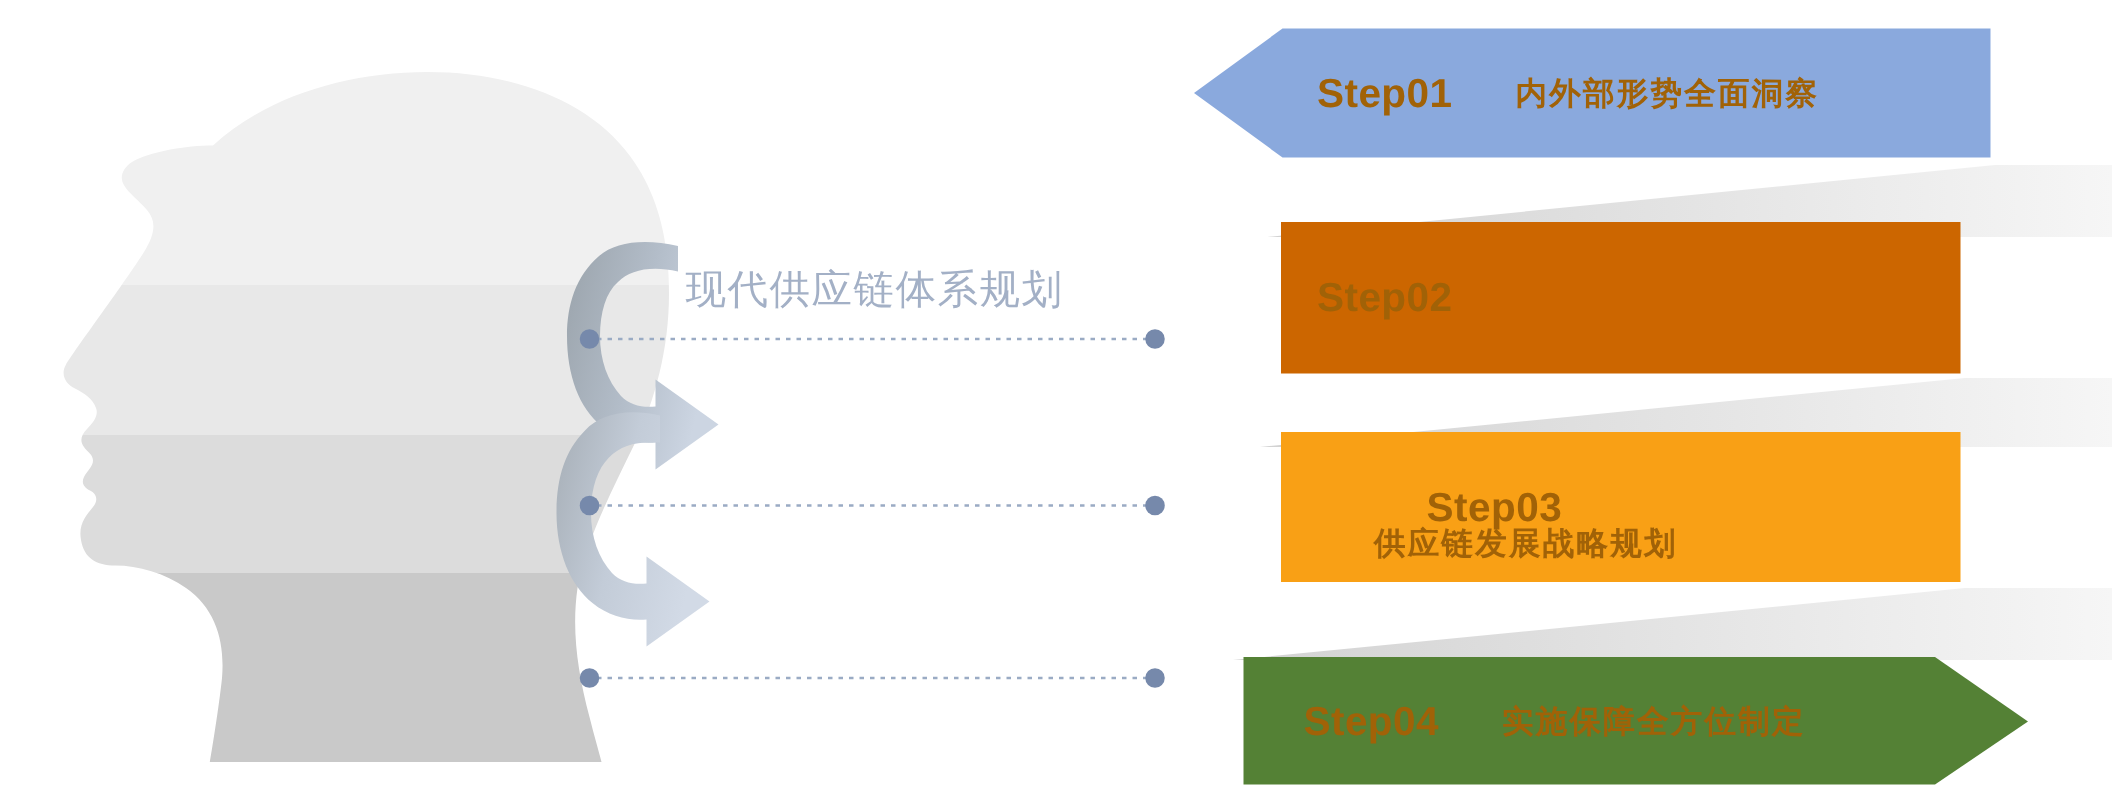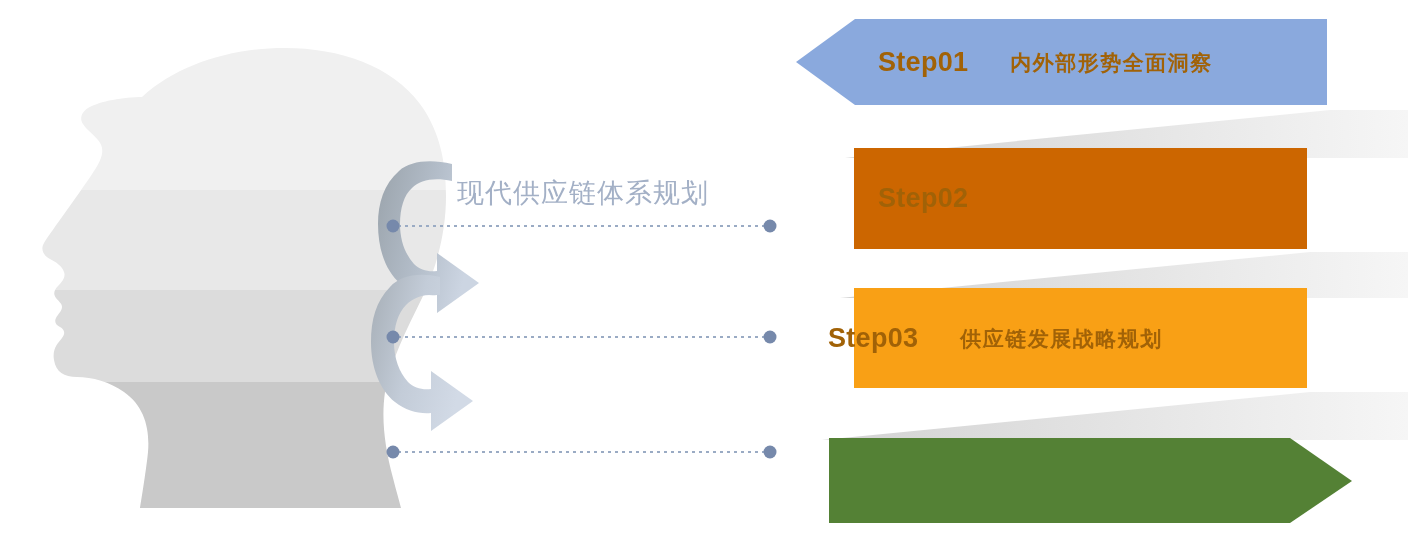--- a/index.html
+++ b/index.html
@@ -56,21 +56,21 @@
     letter-spacing: 0.3px;
   }
   .step-desc {
     font-size: 21px;
     font-weight: bold;
     letter-spacing: 1.5px;
     margin-left: 42px;
   }
   #step-text-1 { left: 878px; top: 49px; }
   #step-text-2 { left: 878px; top: 185px; flex-direction: column; }
-  #step-text-3 { left: 828px; top: 325px; }
+  #step-text-3 { left: 874px; top: 325px; flex-direction: column; }
   #step-text-4 { left: 869px; top: 468px; }
 </style>
 </head>
 <body>
 
 <div id="stage">
 
   <svg id="bg-svg" viewBox="0 0 1408 538" xmlns="http://www.w3.org/2000/svg">
     <defs>
       <linearGradient id="arrowGrad1" x1="0" y1="0" x2="1" y2="0.35">
@@ -197,14 +197,18 @@
 
   <div class="step-text" id="step-text-2">
     <span class="step-num">Step02</span>
   </div>
 
   <div class="step-text" id="step-text-3">
     <span class="step-num">Step03</span>
     <span class="step-desc">供应链发展战略规划</span>
   </div>
 
+  <div class="step-text" id="step-text-4">
+    <span class="step-num">Step04</span>
+    <span class="step-desc">实施保障全方位制定</span>
+  </div>
 
 </div>
 
 </body></html>

